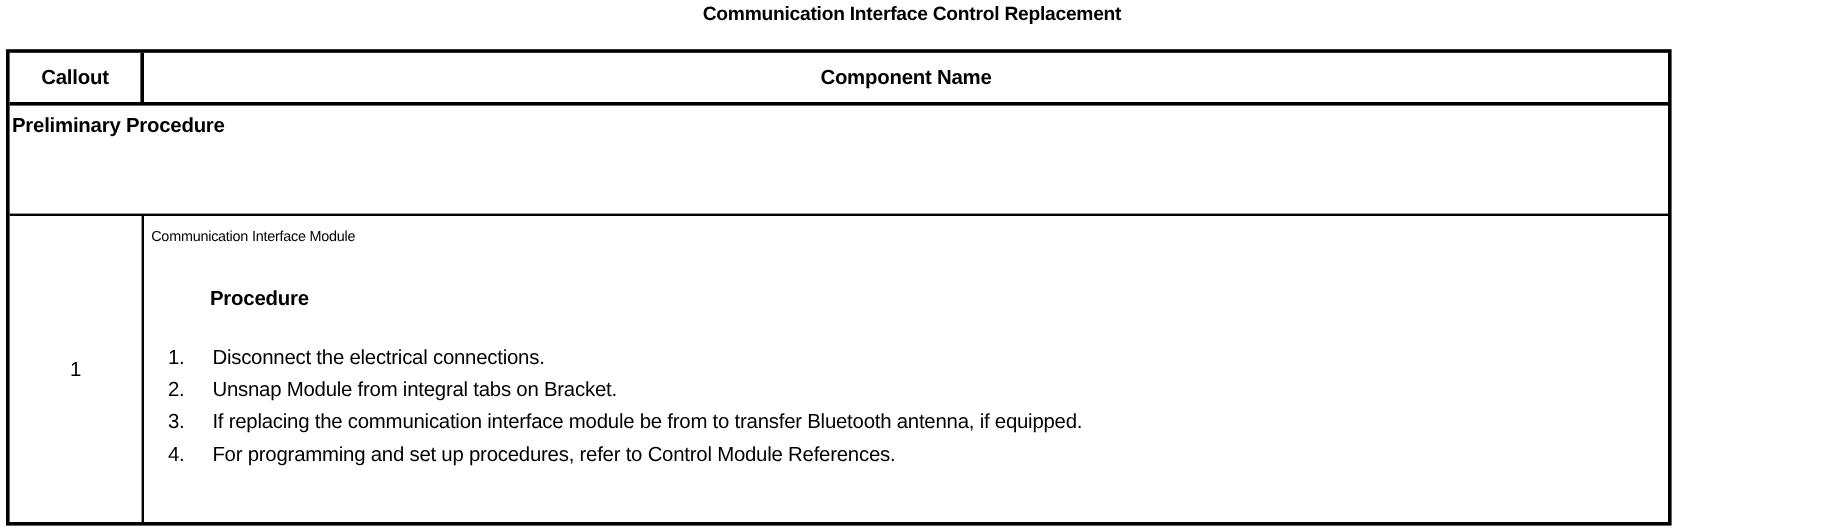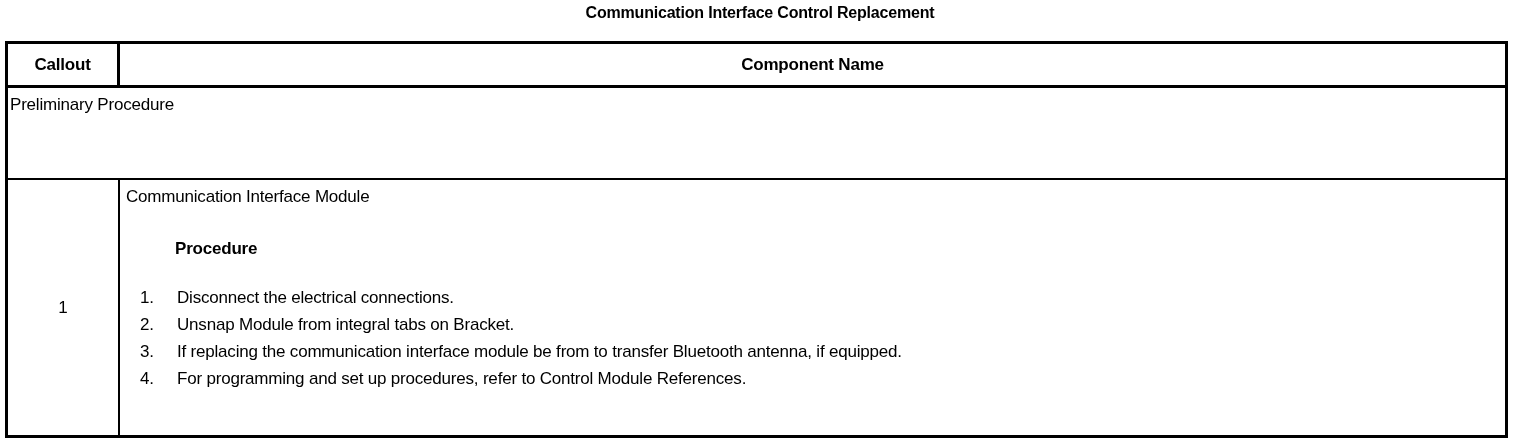--- a/index.html
+++ b/index.html
@@ -26,21 +26,21 @@
     width: 1520px;
     text-align: center;
     font-size: 16px;
     font-weight: bold;
     letter-spacing: -0.2px;
   }
   .table {
     position: absolute;
     left: 5px;
     top: 41px;
-    width: 1503px;
+    width: 1388px;
     height: 397px;
     box-sizing: border-box;
     border: 3px solid #000000;
   }
   
   .row-header {
     position: relative;
     height: 44px;
     box-sizing: border-box;
     border-bottom: 3px solid #000000;
@@ -70,21 +70,21 @@
   
   .row-prelim {
     position: relative;
     height: 92px;
     box-sizing: border-box;
     border-bottom: 2px solid #000000;
     padding: 6px 0 0 2px;
   }
   .prelim-title {
     font-size: 17px;
-    font-weight: normal;
+    font-weight: bold;
     letter-spacing: -0.2px;
     line-height: 22px;
   }
   .prelim-body {
     margin-top: 30px;
     font-size: 17px;
     letter-spacing: -0.2px;
     line-height: 22px;
   }
   
@@ -103,21 +103,21 @@
     font-size: 17px;
     letter-spacing: -0.2px;
   }
   .cell-body {
     flex: 1;
     position: relative;
     padding: 6px 0 0 6px;
     box-sizing: border-box;
   }
   .component-name {
-    font-size: 17px;
+    font-size: 12px;
     letter-spacing: -0.2px;
     line-height: 22px;
   }
   .procedure-head {
     margin-top: 30px;
     margin-left: 49px;
     font-size: 17px;
     font-weight: bold;
     letter-spacing: -0.2px;
     line-height: 22px;

